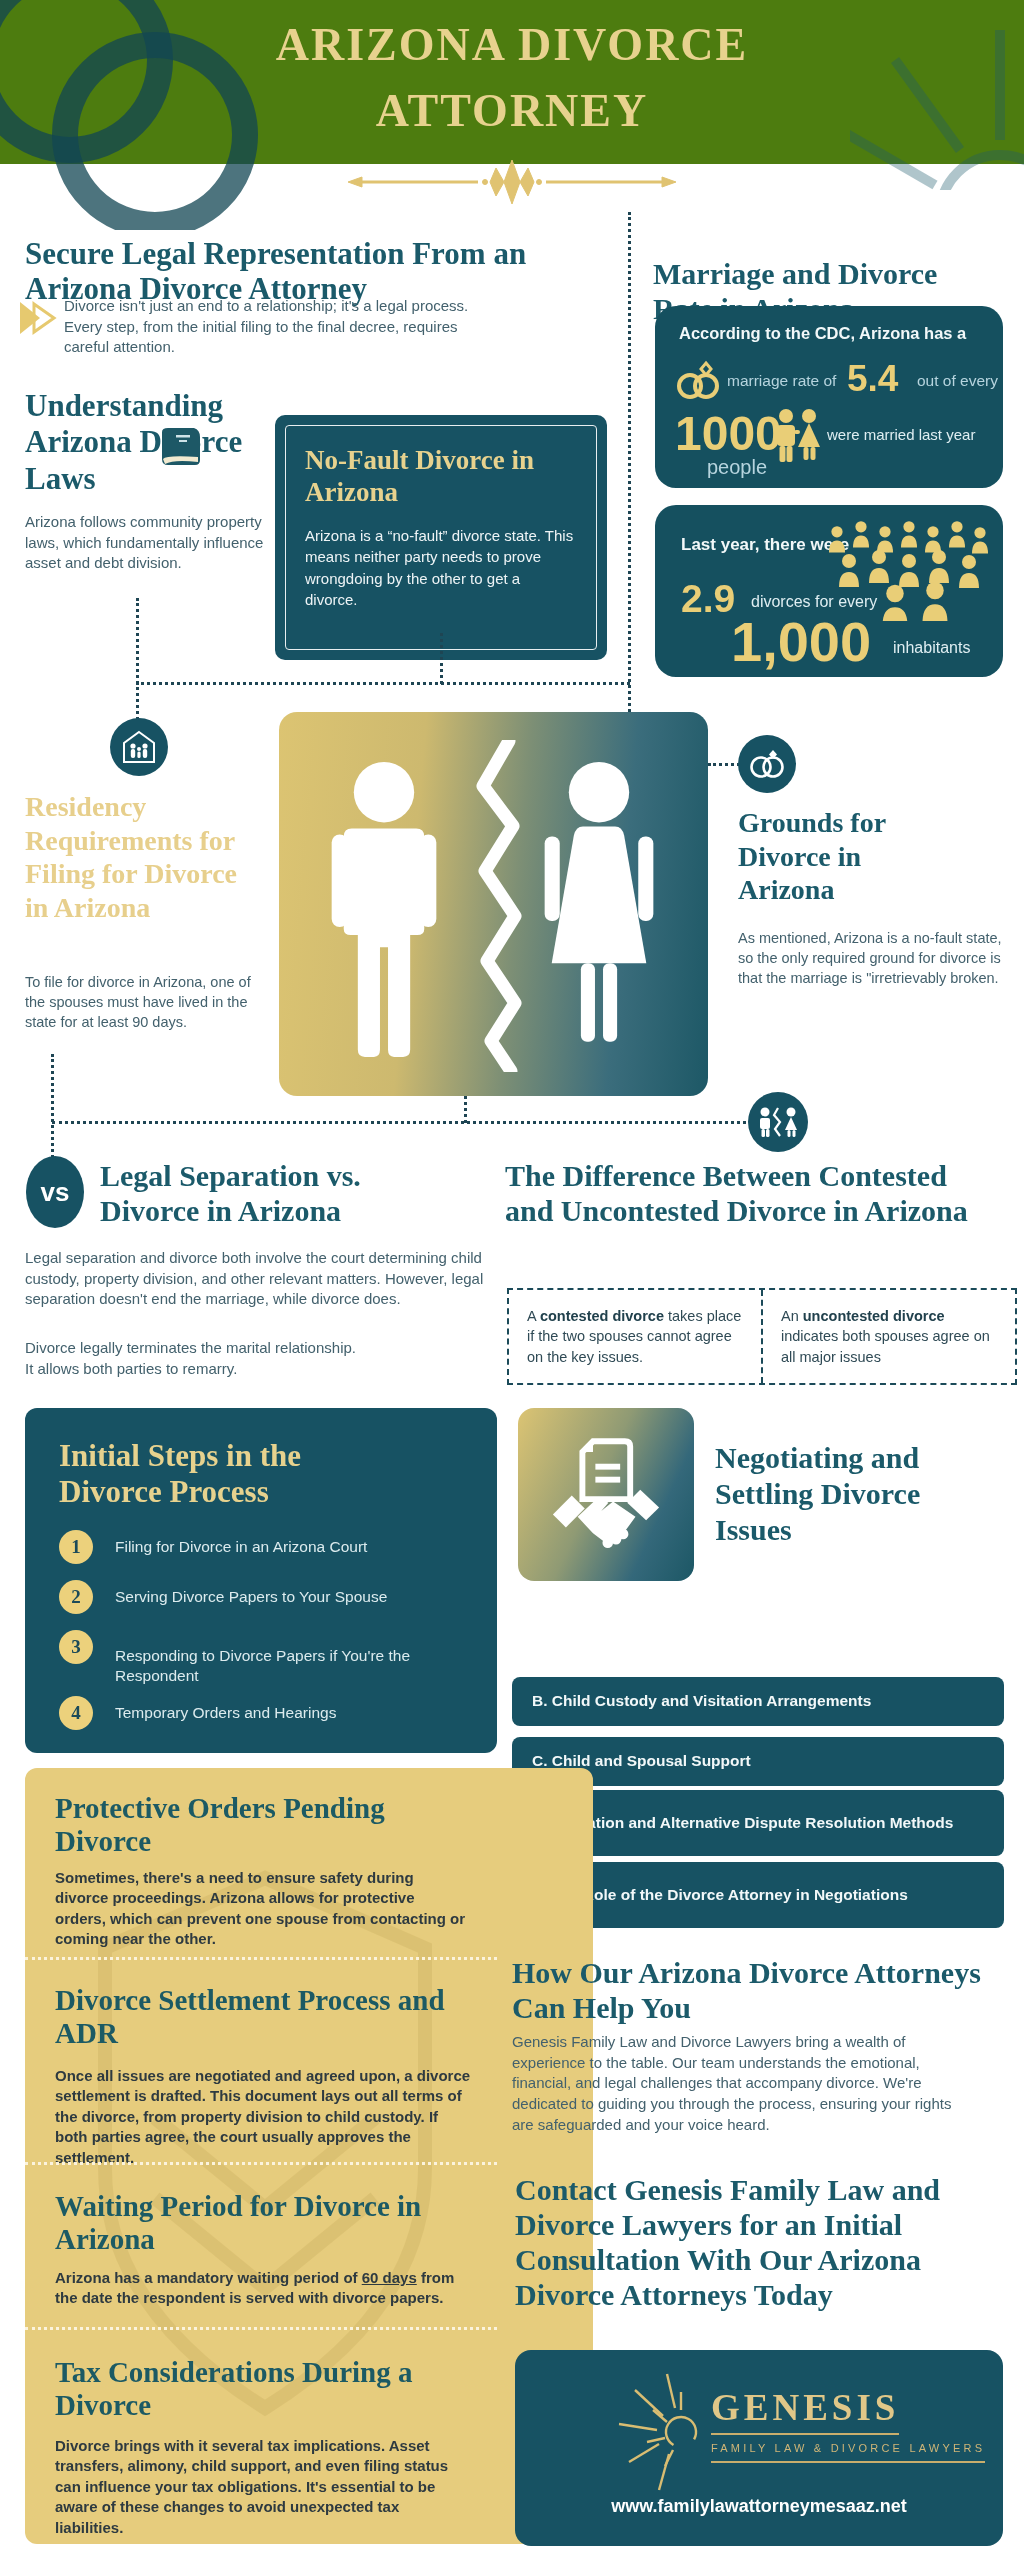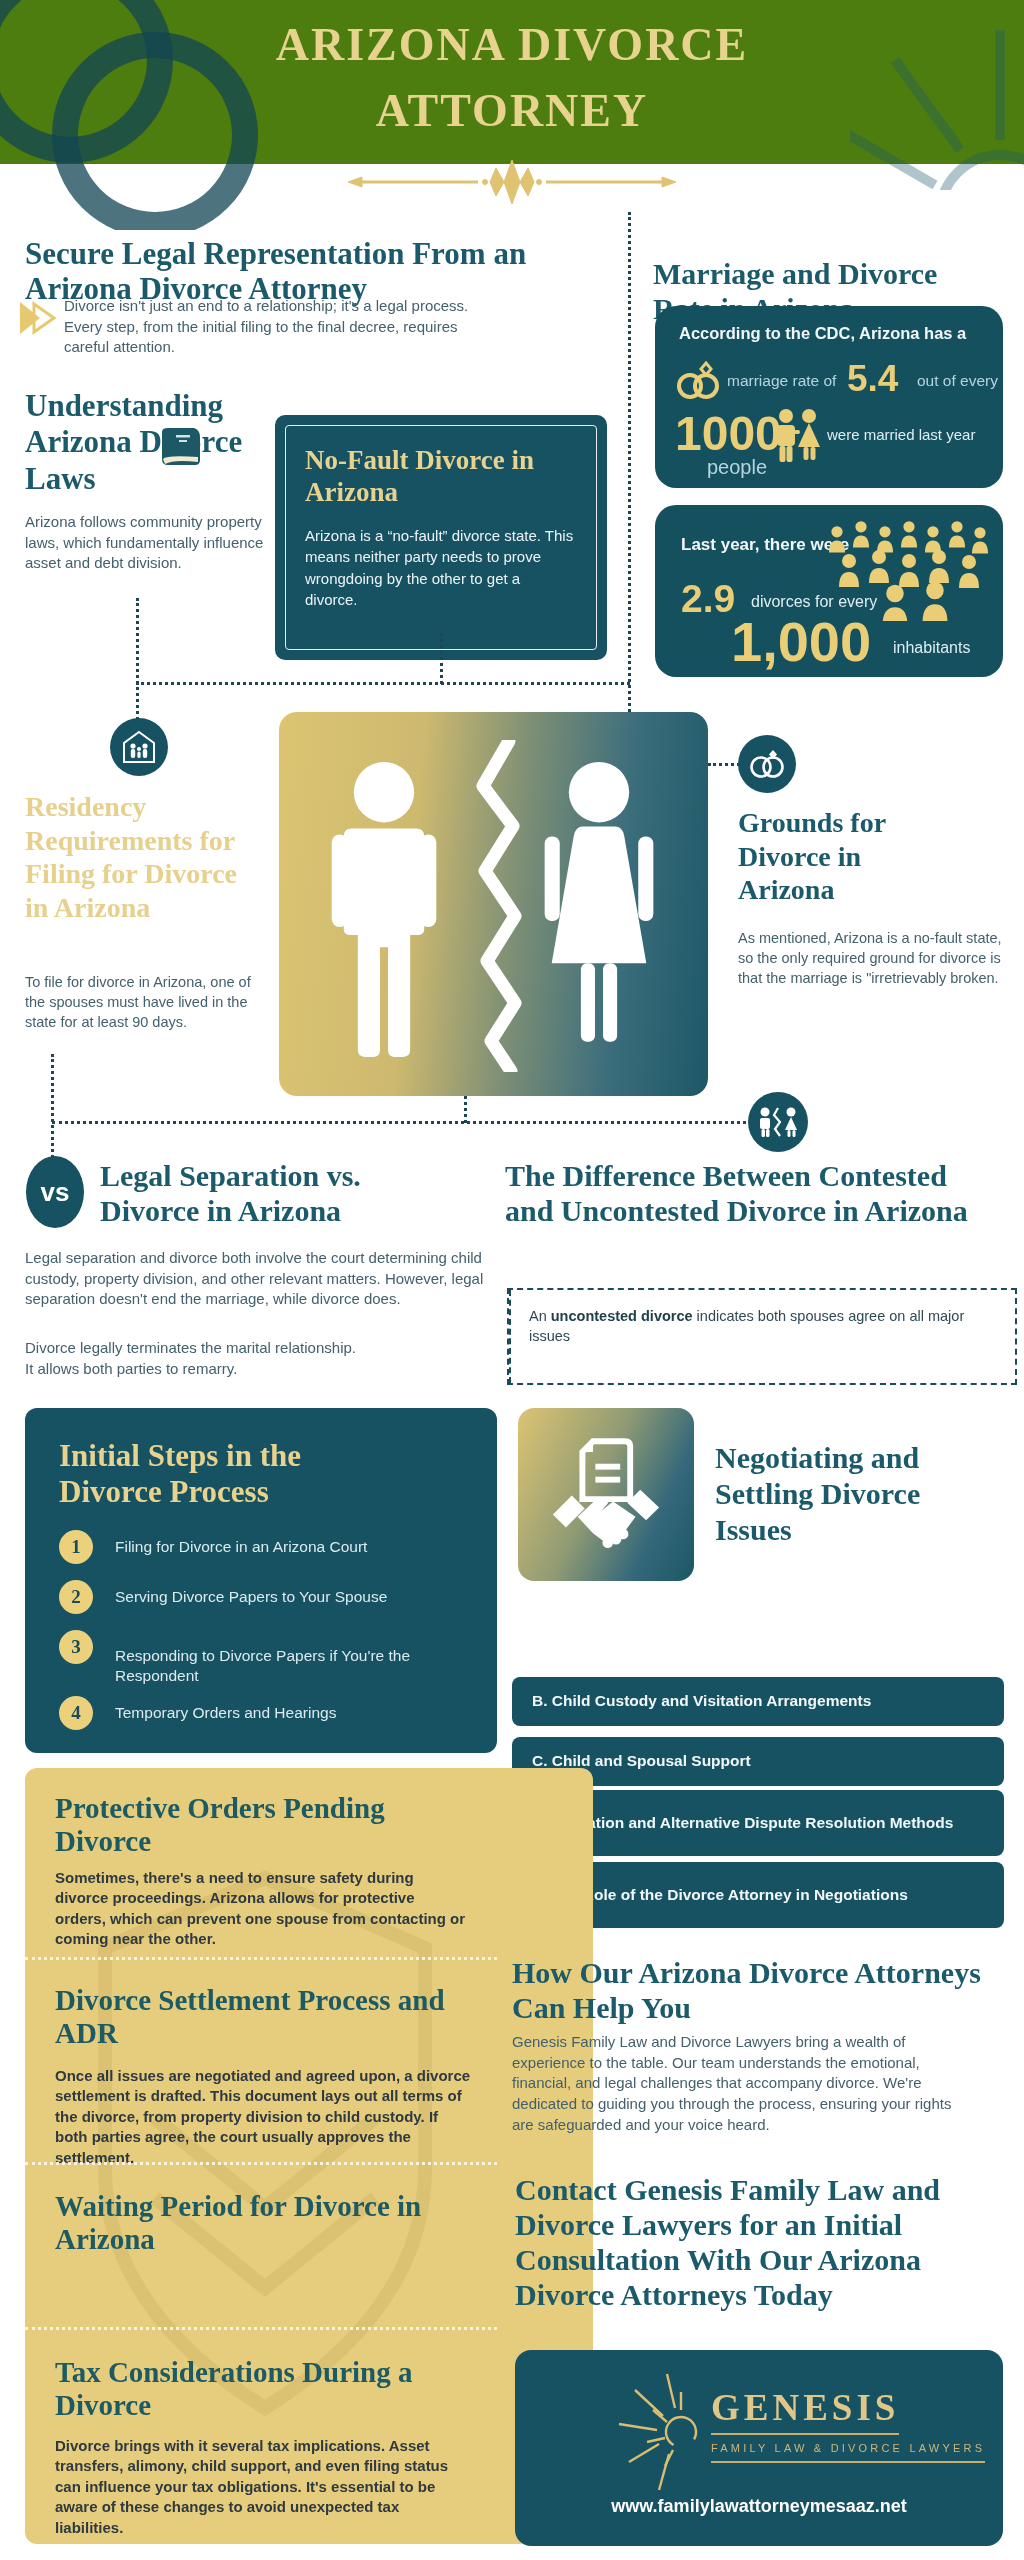--- a/index.html
+++ b/index.html
@@ -285,20 +285,23 @@
        display:flex;align-items:center;justify-content:center;color:#ffffff;font-weight:bold;font-size:26px;">
       <span>vs</span>
     </div>
   <div class="abs serif h-teal" style="left:100px;top:1158px;width:350px;font-size:30px;line-height:1.17;">Legal Separation vs. Divorce in Arizona</div>
   <div class="abs body-txt" style="left:25px;top:1248px;width:460px;">Legal separation and divorce both involve the court determining child custody, property division, and other relevant matters. However, legal separation doesn't end the marriage, while divorce does.</div>
   <div class="abs body-txt pre-line" style="left:25px;top:1338px;width:460px;">Divorce legally terminates the marital relationship.
 It allows both parties to remarry.</div>
 
   <div class="abs serif h-teal" style="left:505px;top:1158px;width:470px;font-size:30px;line-height:1.17;">The Difference Between Contested and Uncontested Divorce in Arizona</div>
   <div class="abs dashbox" style="left:507px;top:1288px;width:510px;height:97px;box-sizing:border-box;">
+    <div class="dash-cell">
+      <span>A </span><b>contested divorce</b><span> takes place if the two spouses cannot agree on the key issues.</span>
+    </div>
     <div class="dash-div"></div>
     <div class="dash-cell">
       <span>An </span><b>uncontested divorce</b><span> indicates both spouses agree on all major issues</span>
     </div>
   </div>
 
   <div class="abs tealbox" style="left:25px;top:1408px;width:472px;height:345px;border-radius:12px;">
     <div class="abs serif" style="left:34px;top:30px;width:320px;font-size:31px;line-height:1.15;color:#e7d28e;font-weight:bold;">Initial Steps in the Divorce Process</div>
     <div class="abs" style="left:34px;top:122px;display:flex;align-items:flex-start;">
       <div class="step-circle serif">1</div>
@@ -347,20 +350,23 @@
       <path d="M70,250 L180,340 L290,250" fill="none" stroke="#b99d4e" stroke-width="14"></path>
       <path d="M70,330 L180,420 L290,330" fill="none" stroke="#b99d4e" stroke-width="14"></path>
     </svg>
     <div class="abs serif gold-h" style="left:30px;top:24px;width:400px;">Protective Orders Pending Divorce</div>
     <div class="abs gold-b" style="left:30px;top:100px;width:412px;">Sometimes, there's a need to ensure safety during divorce proceedings. Arizona allows for  protective orders, which can prevent one spouse from contacting or coming near the other.</div>
     <div class="abs gold-sep" style="left:0;top:189px;width:472px;"></div>
     <div class="abs serif gold-h" style="left:30px;top:216px;width:400px;">Divorce Settlement Process and ADR</div>
     <div class="abs gold-b" style="left:30px;top:298px;width:416px;">Once all issues are negotiated and agreed upon, a divorce settlement is drafted. This document lays out all terms of the divorce, from property division to child custody. If both parties agree, the court usually approves the settlement.</div>
     <div class="abs gold-sep" style="left:0;top:394px;width:472px;"></div>
     <div class="abs serif gold-h" style="left:30px;top:422px;width:400px;">Waiting Period for Divorce in Arizona</div>
+    <div class="abs gold-b" style="left:30px;top:500px;width:416px;">
+      <span>Arizona has a mandatory waiting period of </span><span class="u">60 days</span><span> from the date the respondent is served with divorce papers.</span>
+    </div>
     <div class="abs gold-sep" style="left:0;top:559px;width:472px;"></div>
     <div class="abs serif gold-h" style="left:30px;top:588px;width:400px;">Tax Considerations During a Divorce</div>
     <div class="abs gold-b" style="left:30px;top:668px;width:416px;">Divorce brings with it several tax implications. Asset transfers, alimony, child support, and even filing status can influence your tax obligations. It's essential to be aware of these changes to avoid unexpected tax liabilities.</div>
   </div>
 
   <div class="abs serif h-teal" style="left:512px;top:1956px;width:470px;font-size:30px;line-height:1.15;">How Our Arizona Divorce Attorneys Can Help You</div>
   <div class="abs body-txt" style="left:512px;top:2032px;width:452px;">Genesis Family Law and Divorce Lawyers bring a wealth of experience to the table. Our team understands the emotional, financial, and legal challenges that accompany divorce. We're dedicated to guiding you through the process, ensuring your rights are safeguarded and your voice heard.</div>
 
   <div class="abs serif h-teal" style="left:515px;top:2172px;width:478px;font-size:30px;line-height:1.17;">Contact Genesis Family Law and Divorce Lawyers for an Initial Consultation With Our Arizona Divorce Attorneys Today</div>
 

